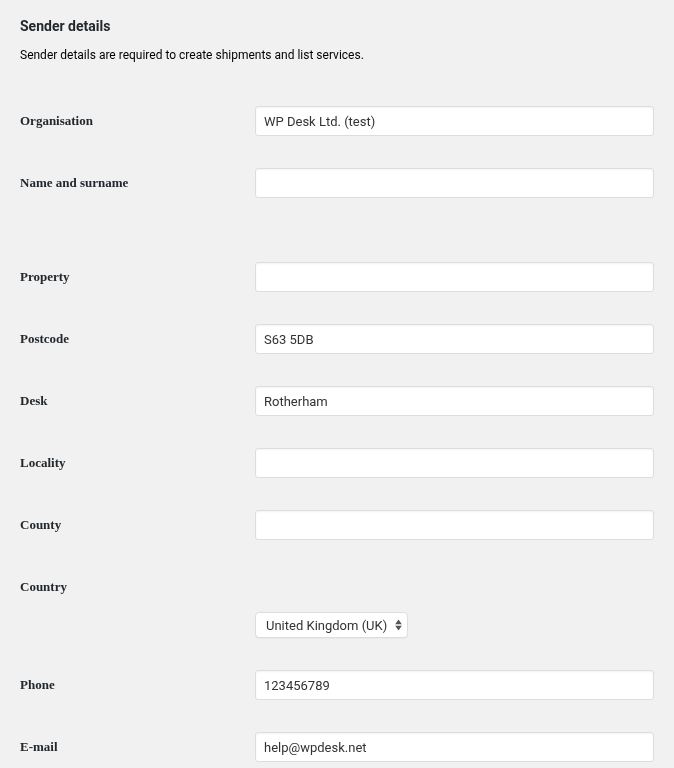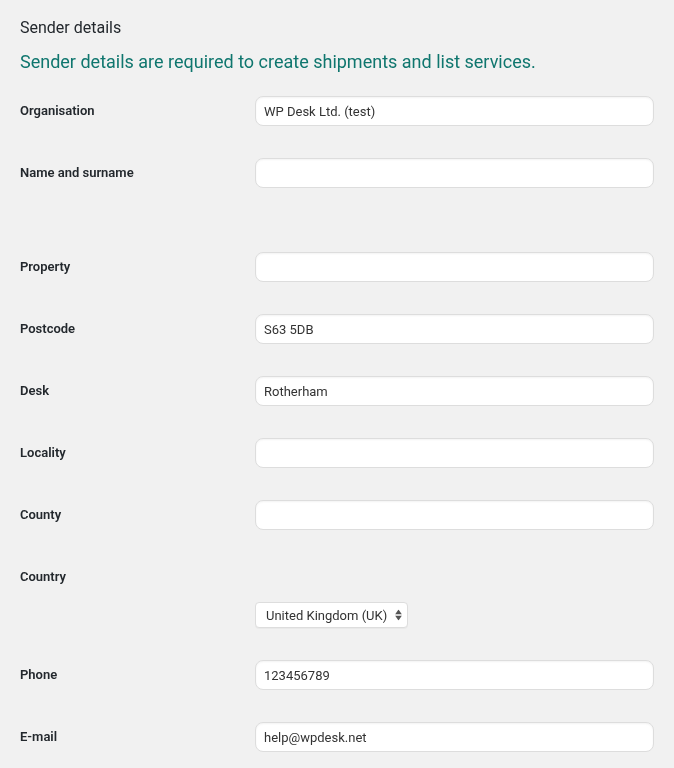--- a/index.html
+++ b/index.html
@@ -9,58 +9,59 @@
     }
     body {
       background: #f1f1f1;
       font-family: -apple-system, BlinkMacSystemFont, "Segoe UI", Roboto, Helvetica, Arial, sans-serif;
       font-size: 13px;
       color: #444;
       padding: 18px 20px;
       width: 674px;
     }
     h2.section-heading {
-      font-size: 16px;
-      font-weight: 400;
+      font-size: 14px;
+      font-weight: 700;
       color: #23282d;
       margin-bottom: 14px;
     }
     p.section-desc {
-      font-size: 18px;
-      color: #0f766e;
-      margin-bottom: 24px;
+      font-size: 12px;
+      color: #000000;
+      margin-bottom: 44px;
     }
     .form-row {
       display: flex;
       align-items: flex-start;
       margin-bottom: 32px;
     }
     .form-row:last-child {
     }
     .form-label {
       width: 235px;
       flex-shrink: 0;
       font-size: 13px;
       font-weight: 600;
       color: #23282d;
       padding-top: 7px;
+      font-family: Liberation Serif, serif;
     }
     .form-control {
       flex: 1;
     }
     input[type="text"] {
       width: 100%;
       height: 30px;
       padding: 4px 8px;
       border: 1px solid #ddd;
       background: #fff;
       font-size: 13px;
       color: #333;
       box-shadow: inset 0 1px 2px rgba(0,0,0,0.05);
-      border-radius: 8px;
+      border-radius: 3px;
       font-family: inherit;
     }
     .select-wrap {
       position: relative;
       display: inline-flex;
       align-items: center;
       background: #fff;
       border: 1px solid #ddd;
       border-radius: 4px;
       height: 26px;

